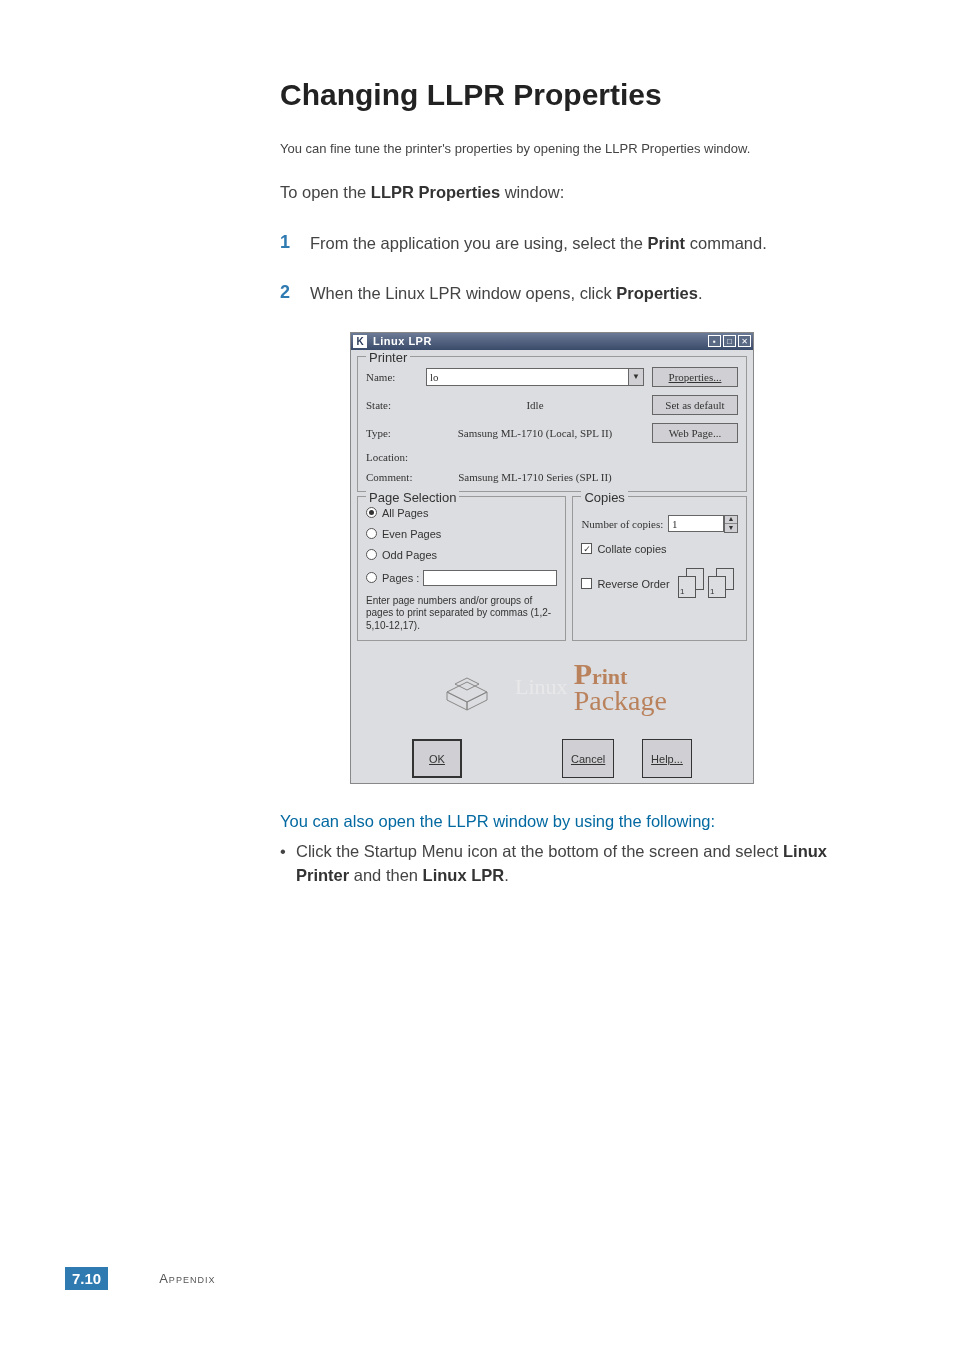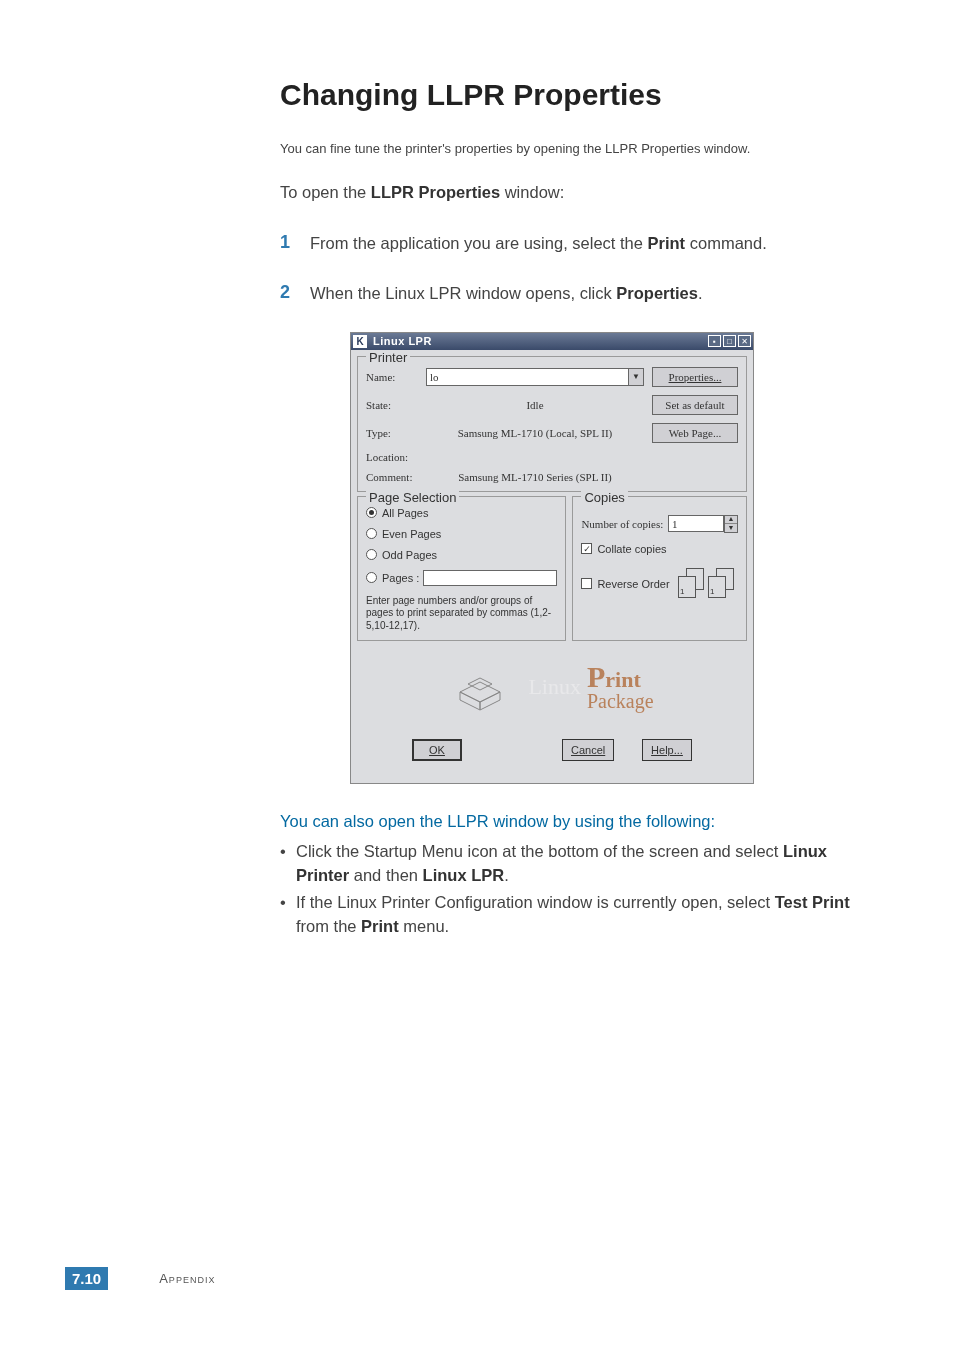--- a/index.html
+++ b/index.html
@@ -50,24 +50,24 @@
   .collate-icon .p3 { left: 30px; top: 12px; }
   .collate-icon .p4 { left: 38px; top: 4px; }
 
   .logo-area { height: 92px; display: flex; align-items: center; justify-content: center; gap: 18px; padding: 0 6px; }
   .printer-iso { width: 60px; height: 50px; }
   .logo-txt { font-family: Georgia, serif; display: flex; align-items: center; gap: 6px; }
   .lx { font-size: 22px; color: #e8e8ea; }
   .pp { display: flex; flex-direction: column; line-height: 0.95; }
   .pp1 { font-size: 22px; color: #b9825c; font-weight: bold; }
   .pp1 .bigP { font-size: 30px; }
-  .pp2 { font-size: 20px; color: #b9825c; }
+  .pp2 { font-size: 28px; color: #b9825c; }
 
   .btnrow { display: flex; align-items: center; padding: 6px 14px 10px 14px; }
-  .actbtn { min-width: 50px; height: 22px; border: 1px solid #333; background: #d0d0d4; font-size: 11px; display: inline-flex; align-items: center; justify-content: center; padding: 0 8px; }
+  .actbtn { min-width: 50px; height: 39px; border: 1px solid #333; background: #d0d0d4; font-size: 11px; display: inline-flex; align-items: center; justify-content: center; padding: 0 8px; }
   .actbtn.ok { margin-left: 47px; border-width: 2px; }
   .actbtn.cancel { margin-left: 100px; }
   .actbtn.help { margin-left: auto; margin-right: 47px; }
 
   .after-text { font-size: 16.5px; color: #0369a1; line-height: 1.45; margin-top: 4px; }
   .bullets { list-style: none; margin-top: 6px; }
   .bullets li { font-size: 16.5px; color: #444; line-height: 1.45; padding-left: 16px; position: relative; margin-bottom: 4px; }
   .bullets li::before { content: "•"; position: absolute; left: 0; top: 0; }
 
   .footer { position: absolute; left: 65px; bottom: 56px; display: flex; align-items: center; gap: 43px; }
@@ -227,22 +227,19 @@
           <span class="u">Help...</span>
         </span>
     </div>
   </div>
 
   <p class="after-text">You can also open the LLPR window by using the following:</p>
   <ul class="bullets">
     <li>
       <span>Click the Startup Menu icon at the bottom of the screen and select </span><span class="bold">Linux Printer</span><span> and then </span><span class="bold">Linux LPR</span><span>.</span>
     </li>
-    <li>
-      <span>If the Linux Printer Configuration window is currently open, select </span><span class="bold">Test Print</span><span> from the </span><span class="bold">Print</span><span> menu.</span>
-    </li>
   </ul>
 </div>
 
 <div class="footer">
   <span class="pg-badge"><span>7.</span><span>10</span></span>
   <span class="appx">Appendix</span>
 </div>
 
 </body></html>

